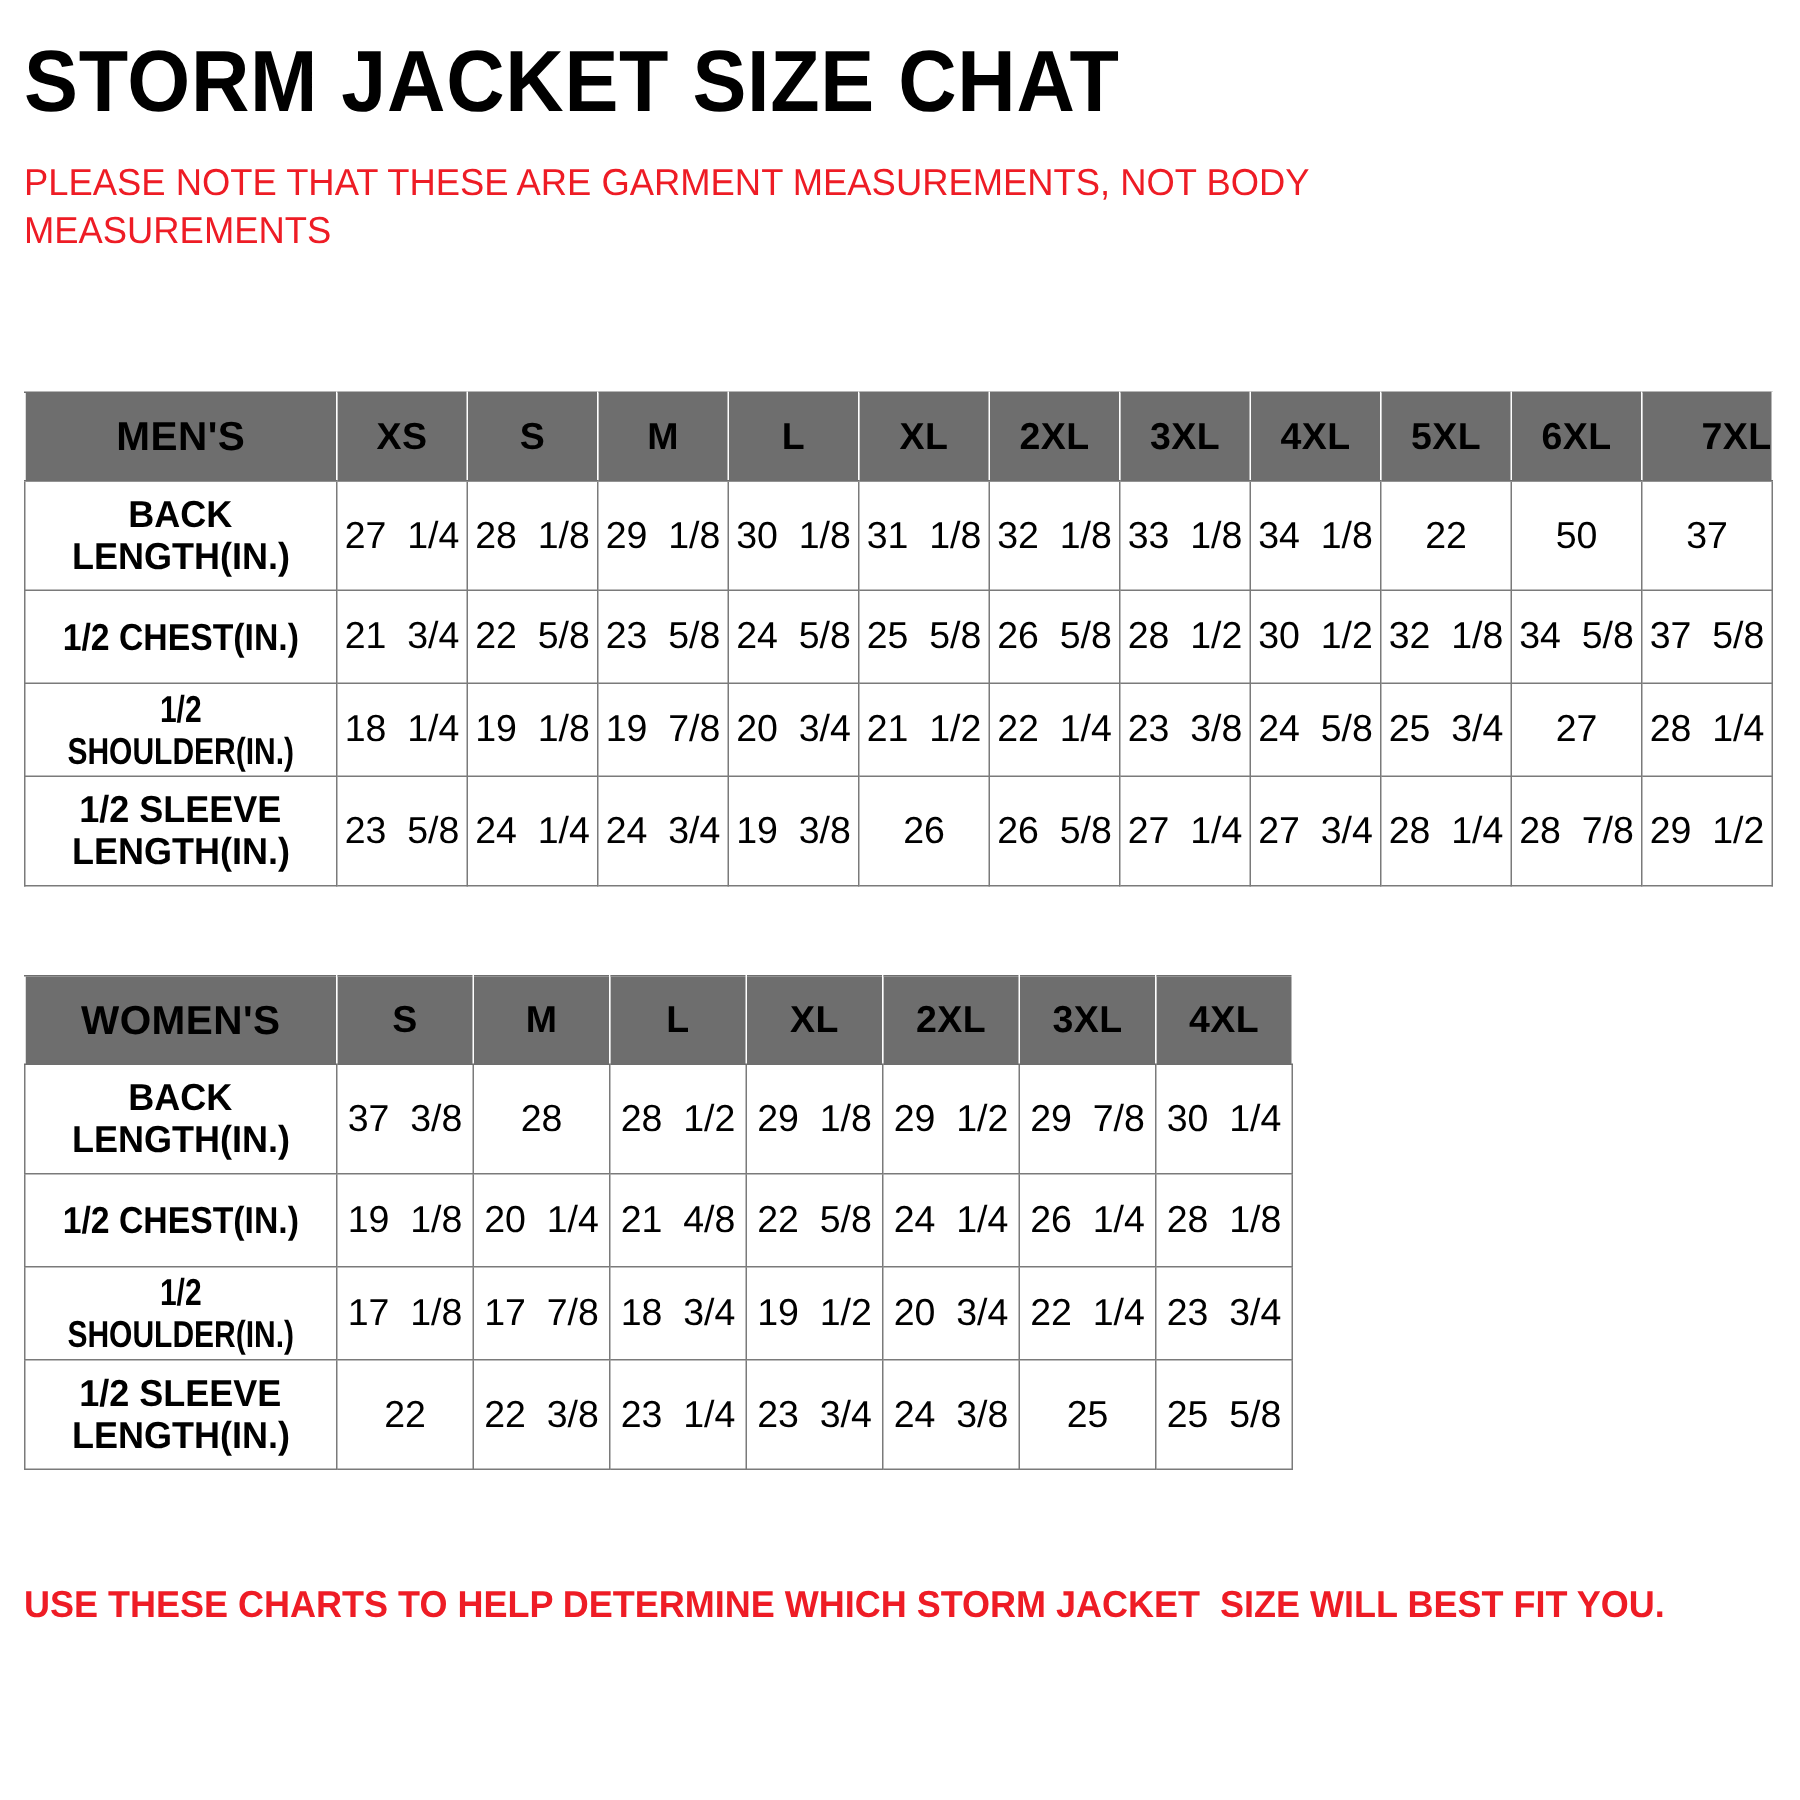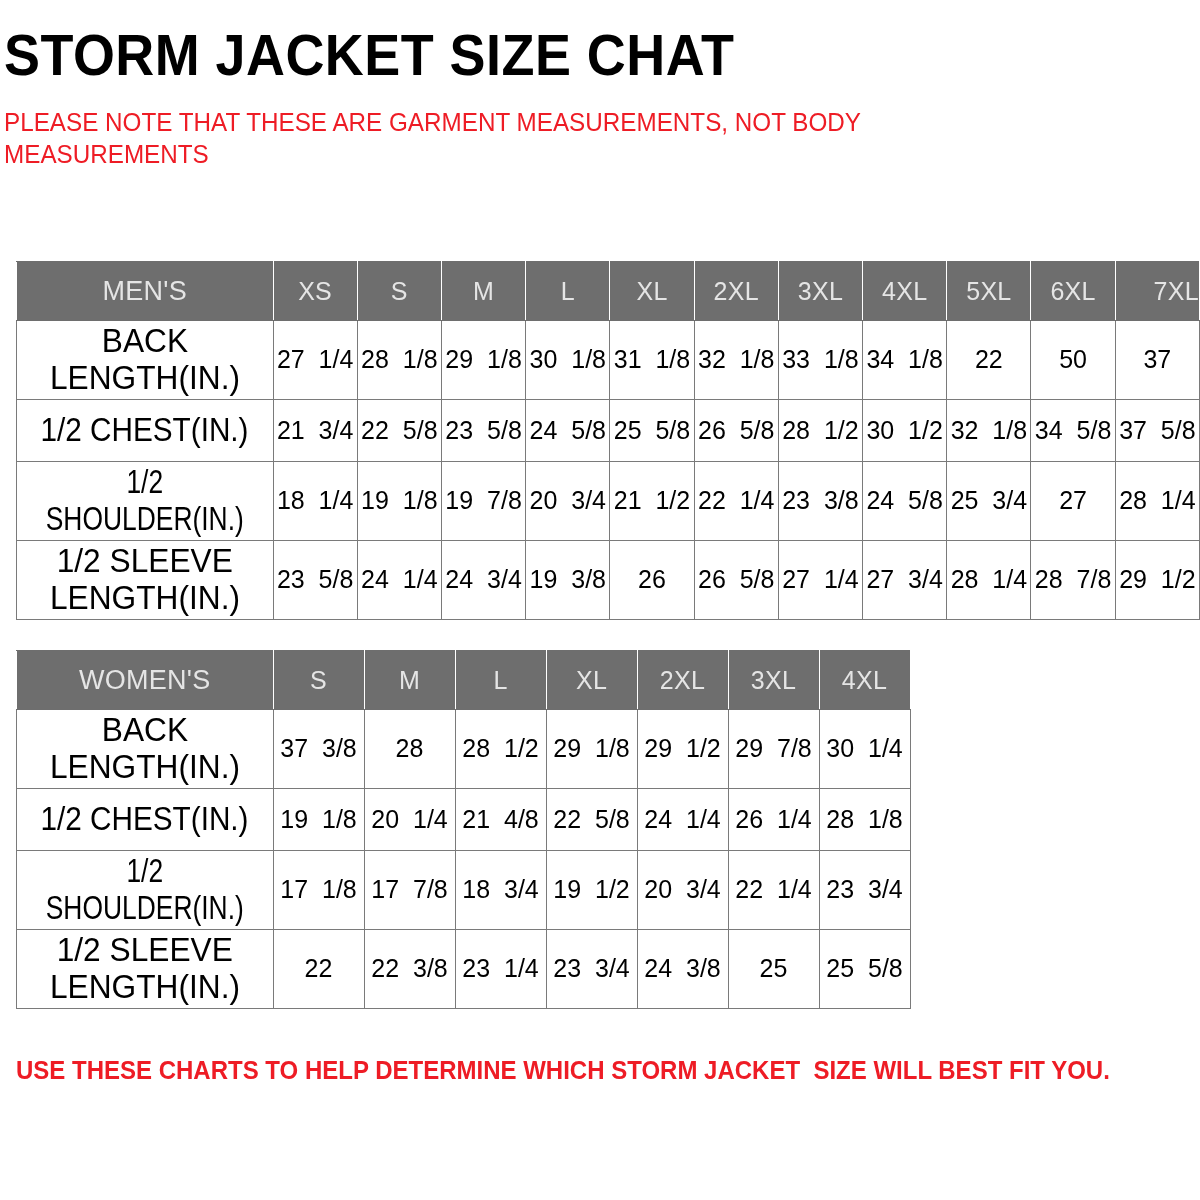--- a/index.html
+++ b/index.html
@@ -11,21 +11,21 @@
     height: 1200px;
     background: #ffffff;
     font-family: "Liberation Sans", sans-serif;
     overflow: hidden;
   }
   .page {
     position: relative;
     width: 1200px;
     height: 1004px;
     box-sizing: border-box;
-    padding: 0 4px;
+    padding: 0 16px;
   }
 
   
   .title {
     font-family: "Liberation Sans", sans-serif;
     font-weight: bold;
     font-size: 58px;
     line-height: 1.0;
     letter-spacing: 0.5px;
     color: #000000;
@@ -77,43 +77,43 @@
     border: 1px solid #7a7a7a;
     text-align: center;
     vertical-align: middle;
     padding: 0;
     color: #000000;
   }
 
   
   .size-table thead th {
     background: #6e6e6e;
-    color: #e5e5e5;
+    color: #000000;
     height: 58px;
     font-size: 25px;
-    font-weight: normal;
+    font-weight: bold;
     border: 1px solid #ffffff;
     border-top-color: #6e6e6e;
     border-bottom-color: #6e6e6e;
     letter-spacing: 0.3px;
   }
   .size-table thead th.corner {
     font-size: 27px;
   }
 
   
   .size-table tbody td {
     height: 57px;
     font-size: 25px;
     font-family: "Liberation Sans", sans-serif;
     white-space: pre;
   }
   .size-table tbody td.rowlabel {
-    font-weight: normal;
-    font-size: 33px;
+    font-weight: bold;
+    font-size: 25px;
     line-height: 1.12;
     padding: 2px 4px;
     white-space: normal;
   }
   .size-table tbody tr.tall td { height: 68px; }
 
   .squeeze-90 { display: inline-block; transform: scaleX(0.90); }
   .squeeze-80 { display: inline-block; transform: scaleX(0.80); }
   .squeeze-96 { display: inline-block; transform: scaleX(0.96); }
 </style>

